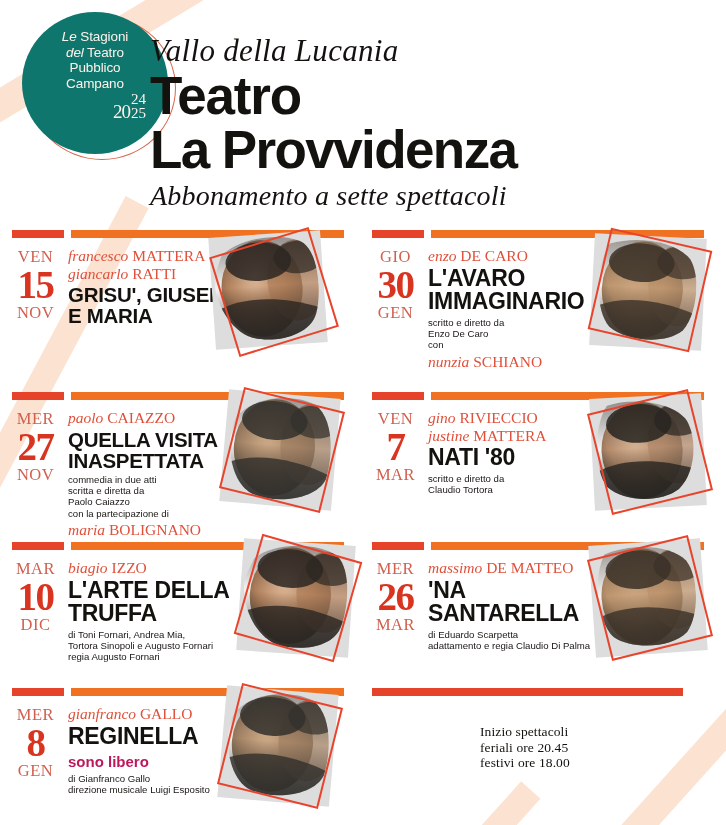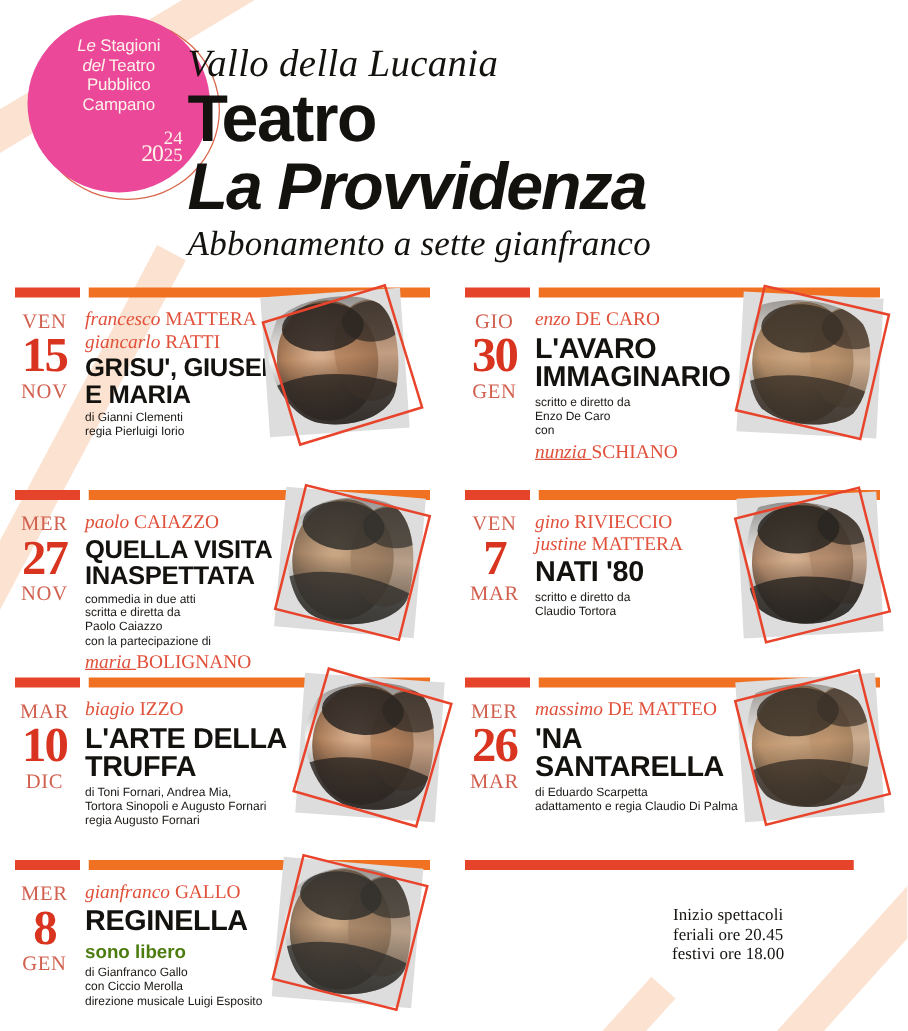--- a/index.html
+++ b/index.html
@@ -60,35 +60,35 @@
     width:148px;height:144px;
     border-radius:50%;
     border:1.4px solid #d9654a;
     box-sizing:border-box;
     background:transparent;
   }
   .logo-circle{
     position:absolute;left:0;top:0;
     width:146px;height:142px;
     border-radius:50%;
-    background:#ec4899;
+    background:#0f766e;
     display:flex;flex-direction:column;
     align-items:center;justify-content:flex-start;
     padding-top:17px;box-sizing:border-box;
   }
   .logo-line{
     color:#fdf3ea;
     font-size:13.5px;
     line-height:15.5px;
     letter-spacing:-.1px;
     white-space:nowrap;
   }
   .logo-line .it{font-style:italic;}
   .logo-year{
-    position:absolute;right:22px;bottom:21px;
+    position:absolute;right:22px;bottom:33px;
     display:flex;align-items:flex-end;
     color:#fdf3ea;
     font-family:"Liberation Serif", serif;
   }
   .logo-year .y20{font-size:19px;line-height:19px;letter-spacing:-1px;}
   .logo-year .stack{
     display:flex;flex-direction:column;
     align-items:center;margin-left:1px;margin-bottom:1px;
     font-size:15px;line-height:13.5px;
   }
@@ -115,21 +115,20 @@
     padding-right:54px;
     margin-top:1px;
   }
   .h-name{
     font-family:"Liberation Sans", sans-serif;
     font-weight:bold;
     font-size:53px;line-height:56px;
     color:#14120f;
     letter-spacing:-1.6px;
     padding-right:14px;
-    font-style:italic;
   }
   .h-sub{
     font-family:"Liberation Serif", serif;
     font-style:italic;
     font-size:28px;line-height:32px;
     color:#14120f;
     letter-spacing:.2px;
     padding-right:12px;
     margin-top:2px;
   }
@@ -198,29 +197,29 @@
     font-family:"Liberation Sans", sans-serif;
     font-size:9.6px;line-height:11.4px;
     color:#1a1714;
     margin-top:3px;
   }
   .credits .it{}
   .credits-big{
     font-family:"Liberation Sans", sans-serif;
     font-weight:bold;
     font-size:15px;line-height:17px;
-    color:#4d7c0f;margin-top:5px;
+    color:#be185d;margin-top:5px;
   }
   .cast-low{
     font-family:"Liberation Serif", serif;
     font-size:15.5px;line-height:18px;
     color:#e0503a;margin-top:2px;
     white-space:nowrap;
   }
-  .cast-low .first{font-style:italic;text-decoration:underline;}
+  .cast-low .first{font-style:italic;}
   .photo-frame{
     position:absolute;
     width:104px;height:104px;
     border:2.1px solid #e8442c;
     box-sizing:border-box;
     background:transparent;
   }
   .photo-blob{
     position:absolute;
     width:112px;height:112px;
@@ -228,21 +227,21 @@
     background:#ddd;
   }
   .photo-blob svg{display:block;width:100%;height:100%;}
 
   
   .info{
     position:absolute;
     font-family:"Liberation Serif", serif;
     font-size:13.5px;line-height:15.5px;
     color:#14120f;
-    text-align:center;
+    text-align:left;
     letter-spacing:.1px;
   }
 </style>
 </head>
 <body>
 
 <div id="poster">
 
   <div class="band band-top"></div>
   <div class="band band-mid"></div>
@@ -263,45 +262,41 @@
           <span>25</span>
         </span>
       </div>
     </div>
   </div>
 
   <div class="header">
     <div class="h-city">Vallo della Lucania</div>
     <div class="h-teatro">Teatro</div>
     <div class="h-name">La Provvidenza</div>
-    <div class="h-sub">Abbonamento a sette gianfranco</div>
+    <div class="h-sub">Abbonamento a sette spettacoli</div>
   </div>
 
   <div class="shows" id="shows-root">
       <div class="row" style="position: absolute; top: 0px; height: 162px; left: 0px;">
         <div class="show left">
           <div class="bars">
             <div class="bar-red"></div>
             <div class="bar-orange"></div>
           </div>
           <div class="show-body">
             <div class="date-col">
               <div class="d-dow">VEN</div>
               <div class="d-day">15</div>
               <div class="d-mon">NOV</div>
             </div>
             <div class="txt-col">
               <div class="cast"><span class="first">francesco </span><span class="last">MATTERA</span></div>
               <div class="cast"><span class="first">giancarlo </span><span class="last">RATTI</span></div>
               <div class="title small" style="white-space: pre-line;">GRISU', GIUSEPPE
 E MARIA</div>
-              <div class="credits">
-                <div><span class="it">di </span><span>Gianni Clementi</span></div>
-                <div><span class="it">regia </span><span>Pierluigi Iorio</span></div>
-              </div>
             </div>
           </div>
         </div>
         <div class="photo-blob" style="left: 212px; top: 4px; transform: rotate(-4deg);">
           <svg viewBox="0 0 116 116" preserveAspectRatio="none">
     <defs>
       <clipPath id="c0">
                 <path d="M 12,20 C 30,2 78,-2 98,12 C 112,24 114,62 106,86 C 98,108 62,114 38,106 C 14,96 0,62 4,40 Z"></path>
               </clipPath>
       <radialGradient id="g0a" cx="42%" cy="36%" r="62%">
@@ -604,21 +599,20 @@
               <div class="d-dow">MER</div>
               <div class="d-day">8</div>
               <div class="d-mon">GEN</div>
             </div>
             <div class="txt-col">
               <div class="cast"><span class="first">gianfranco </span><span class="last">GALLO</span></div>
               <div class="title" style="white-space: pre-line;">REGINELLA</div>
               <div class="credits-big">sono libero</div>
               <div class="credits">
                 <div><span class="it">di </span><span>Gianfranco Gallo</span></div>
-                <div><span class="it">con </span><span>Ciccio Merolla</span></div>
                 <div><span class="it">direzione musicale </span><span>Luigi Esposito</span></div>
               </div>
             </div>
           </div>
         </div>
         <div class="photo-blob" style="left: 222px; top: 2px; transform: rotate(5deg);">
           <svg viewBox="0 0 116 116" preserveAspectRatio="none">
     <defs>
       <clipPath id="c6">
                 <path d="M 10,28 C 24,6 64,-2 90,8 C 110,20 114,58 108,84 C 100,106 56,116 30,104 C 8,92 0,50 10,28 Z"></path>

